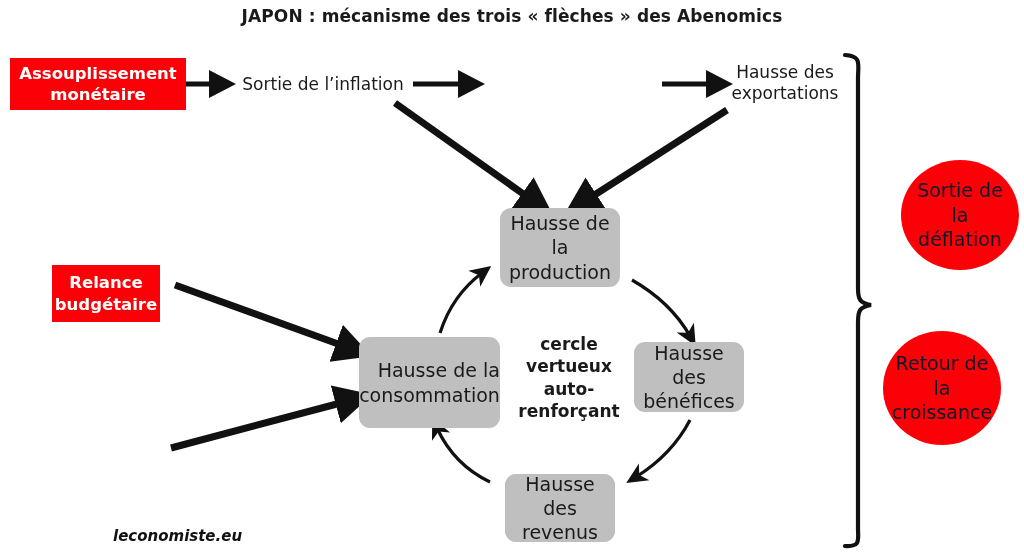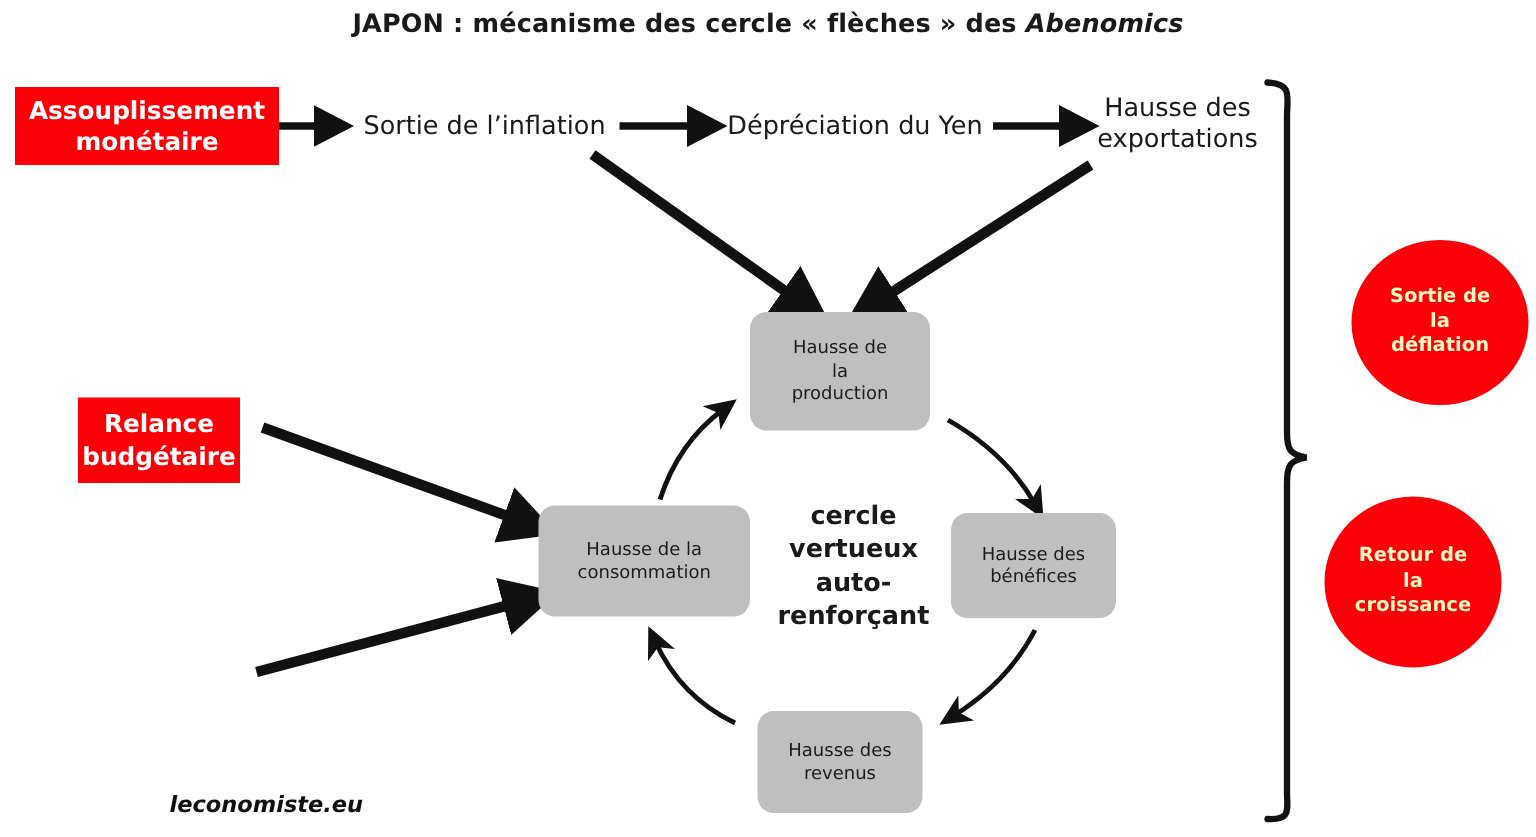--- a/index.html
+++ b/index.html
@@ -30,21 +30,21 @@
     position: absolute;
     left: 0;
     top: 6px;
     width: 1024px;
     text-align: center;
     font-size: 17px;
     font-weight: bold;
     color: #1a1a1a;
     letter-spacing: 0.1px;
   }
-  .title .ital { font-style: italic; }
+  .title .ital { }
 
   
   .red-box {
     position: absolute;
     background: #FB0007;
     color: #ffffff;
     font-weight: bold;
     font-size: 16.5px;
     line-height: 1.28;
     display: flex;
@@ -63,21 +63,21 @@
     text-align: center;
     line-height: 1.22;
     white-space: pre-line;
   }
 
   
   .gray-box {
     position: absolute;
     background: #BFBFBF;
     color: #1a1a1a;
-    font-size: 12px;
+    font-size: 19px;
     line-height: 1.28;
     border-radius: 11px;
     display: flex;
     align-items: center;
     justify-content: center;
     text-align: center;
     box-sizing: border-box;
     padding: 3px 5px;
     white-space: pre-line;
   }
@@ -90,23 +90,23 @@
     color: #1a1a1a;
     text-align: center;
     line-height: 1.32;
     white-space: pre-line;
   }
 
   
   .red-ellipse {
     position: absolute;
     background: #FB0007;
-    color: #fef9c3;
-    font-weight: bold;
-    font-size: 13px;
+    color: #0f172a;
+    font-weight: normal;
+    font-size: 19px;
     line-height: 1.3;
     border-radius: 50%;
     display: flex;
     align-items: center;
     justify-content: center;
     text-align: center;
     white-space: pre-line;
   }
 
   .credit {
@@ -153,47 +153,46 @@
 
     <path d="M845,55
              C862,56 858,64 858,78
              L858,288
              C858,300 860,303 871,305
              C860,307 858,310 858,322
              L858,528
              C858,540 861,547 845,546" fill="none" stroke="#111111" stroke-width="4.2" stroke-linecap="round"></path>
   </svg>
 
-  <div class="title"><span>JAPON : mécanisme des cercle « flèches » des </span><span class="ital">Abenomics</span></div>
+  <div class="title"><span>JAPON : mécanisme des trois « flèches » des </span><span class="ital">Abenomics</span></div>
 
   <div class="red-box" style="left:10px; top:58px; width:176px; height:52px;">Assouplissement
 monétaire</div>
 
   <div class="red-box" style="left:52px; top:265px; width:108px; height:57px;">Relance
 budgétaire</div>
 
 
   <div class="flow-label" style="left:232px; top:74px; width:182px;">Sortie de l’inflation</div>
 
-  <div class="flow-label" style="left:477px; top:74px; width:186px;">Dépréciation du Yen</div>
 
   <div class="flow-label" style="left:722px; top:62px; width:126px;">Hausse des
 exportations</div>
 
   <div class="gray-box" style="left:500px; top:208px; width:120px; height:79px;">Hausse de
 la
 production</div>
 
   <div class="gray-box" style="left:634px; top:342px; width:110px; height:70px;">Hausse des
 bénéfices</div>
 
   <div class="gray-box" style="left:505px; top:474px; width:110px; height:68px;">Hausse des
 revenus</div>
 
-  <div class="gray-box" style="left:359px; top:337px; width:141px; height:74px;">Hausse de la
+  <div class="gray-box" style="left:359px; top:337px; width:141px; height:91px;text-align:right;">Hausse de la
 consommation</div>
 
   <div class="cycle-caption" style="left:510px; top:333px; width:118px;">cercle
 vertueux
 auto-
 renforçant</div>
 
   <div class="red-ellipse" style="left:901px; top:160px; width:118px; height:110px;">Sortie de
 la
 déflation</div>

